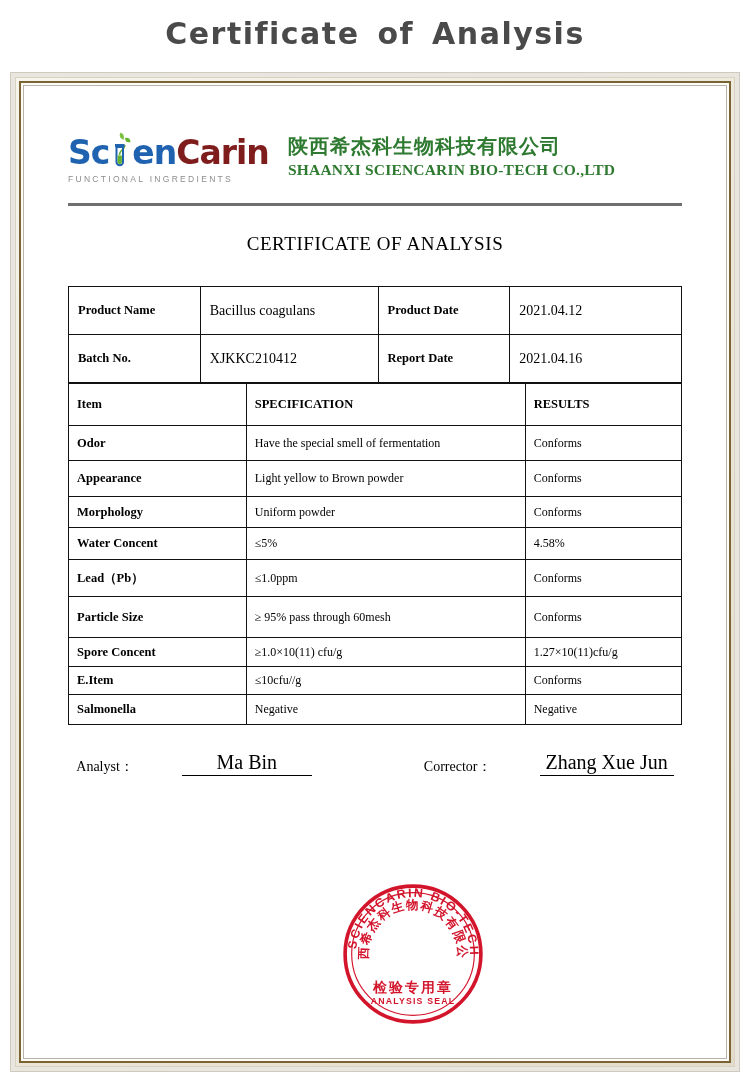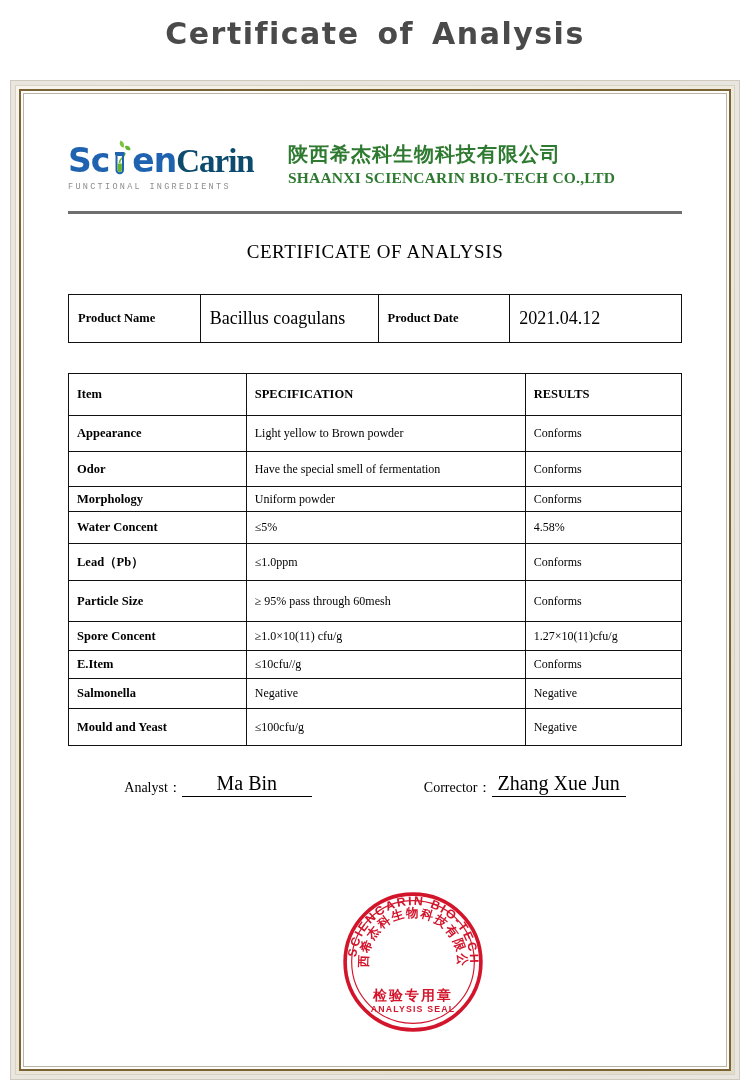--- a/index.html
+++ b/index.html
@@ -27,21 +27,21 @@
     padding-top: 16px;
     height: 46px;
     line-height: 36px;
     box-sizing: border-box;
   }
 
   
   .frame-outer {
     position: absolute;
     left: 10px;
-    top: 80px;
+    top: 72px;
     width: 730px;
     height: 1000px;
     box-sizing: border-box;
     background: #e9e6df;
     border: 1px solid #cfcabd;
     padding: 4px;
   }
   .frame-band {
     width: 100%;
     height: 100%;
@@ -94,30 +94,30 @@
     font-family: "DejaVu Sans", sans-serif;
     font-size: 33px;
     font-weight: bold;
     line-height: 36px;
     letter-spacing: -1px;
     white-space: nowrap;
     display: flex;
     align-items: flex-end;
   }
   .logo-blue { color: #1f63b0; }
-  .logo-green { color: #0c4a6e; font-family: Liberation Serif, serif; }
+  .logo-green { color: #7f1d1d; }
   .tube-wrap {
     position: relative;
     width: 21px;
     height: 40px;
     display: inline-block;
     margin: 0 1px;
   }
   .logo-tagline {
-    font-family: Liberation Mono, monospace;
+    font-family: Liberation Sans, sans-serif;
     font-size: 8.5px;
     letter-spacing: 2.3px;
     color: #8d8d8d;
     margin-top: 3px;
     white-space: nowrap;
   }
   .company-block {
     flex: 1;
     padding-left: 6px;
   }
@@ -161,30 +161,29 @@
     table-layout: fixed;
   }
   .info-table {
     margin-top: 31px;
     border-radius: 19px;
   }
   .info-table td {
     border: 1px solid #111;
     height: 47px;
     padding: 0 9px;
-    font-size: 18px;
+    font-size: 14px;
     vertical-align: middle;
   }
   .info-table td.lbl {
     font-weight: bold;
     font-size: 12.5px;
   }
 
   .spec-table {
-    margin-top: 30px;
     padding-left: 12px;
   }
   .spec-table td {
     border: 1px solid #111;
     padding: 0 8px;
     font-size: 12px;
     vertical-align: middle;
   }
   .spec-table td.item {
     font-weight: bold;
@@ -203,20 +202,21 @@
     align-items: flex-end;
     margin-top: 26px;
     font-size: 14px;
     position: relative;
     z-index: 1;
   }
   .sig-group {
     display: flex;
     align-items: flex-end;
     white-space: nowrap;
+    gap: 48px;
   }
   .sig-label { font-size: 14px; }
   .sig-value {
     border-bottom: 1.4px solid #000;
     min-width: 118px;
     text-align: center;
     padding: 0 6px 1px 6px;
     font-size: 20px;
   }
   .sig-gap { width: 112px; }
@@ -279,46 +279,52 @@
                 <col style="width:21.5%">
                 <col style="width:28%">
         </colgroup>
         <tbody>
           <tr>
             <td class="lbl">Product Name</td>
             <td>Bacillus coagulans</td>
             <td class="lbl">Product Date</td>
             <td>2021.04.12</td>
           </tr>
+          <tr>
+            <td class="lbl">Batch No.</td>
+            <td>XJKKC210412</td>
+            <td class="lbl">Report Date</td>
+            <td>2021.04.16</td>
+          </tr>
         </tbody>
       </table>
 
       <table class="spec-table">
         <colgroup>
           <col style="width:29%">
                 <col style="width:45.5%">
                 <col style="width:25.5%">
         </colgroup>
         <tbody>
           <tr class="hdr">
             <td>Item</td>
             <td>SPECIFICATION</td>
             <td>RESULTS</td>
           </tr>
+          <tr style="height:35px">
+            <td class="item">Odor</td>
+            <td>Have the special smell of fermentation</td>
+            <td>Conforms</td>
+          </tr>
           <tr style="height:36px">
             <td class="item">Appearance</td>
             <td>Light yellow to Brown powder</td>
             <td>Conforms</td>
           </tr>
-          <tr style="height:35px">
-            <td class="item">Odor</td>
-            <td>Have the special smell of fermentation</td>
-            <td>Conforms</td>
-          </tr>
-          <tr style="height:25px">
+          <tr style="height:31px">
             <td class="item">Morphology</td>
             <td>Uniform powder</td>
             <td>Conforms</td>
           </tr>
           <tr style="height:32px">
             <td class="item">Water Concent</td>
             <td>≤5%</td>
             <td>4.58%</td>
           </tr>
           <tr style="height:37px">
@@ -337,25 +343,20 @@
             <td>1.27×10(11)cfu/g</td>
           </tr>
           <tr style="height:28px">
             <td class="item">E.Item</td>
             <td>≤10cfu//g</td>
             <td>Conforms</td>
           </tr>
           <tr style="height:30px">
             <td class="item">Salmonella</td>
             <td>Negative</td>
-            <td>Negative</td>
-          </tr>
-          <tr style="height:37px">
-            <td class="item">Mould and Yeast</td>
-            <td>≤100cfu/g</td>
             <td>Negative</td>
           </tr>
         </tbody>
       </table>
 
       <div class="sig-row">
         <div class="sig-group">
           <span class="sig-label">Analyst：</span>
           <span class="sig-value">Ma Bin</span>
         </div>

